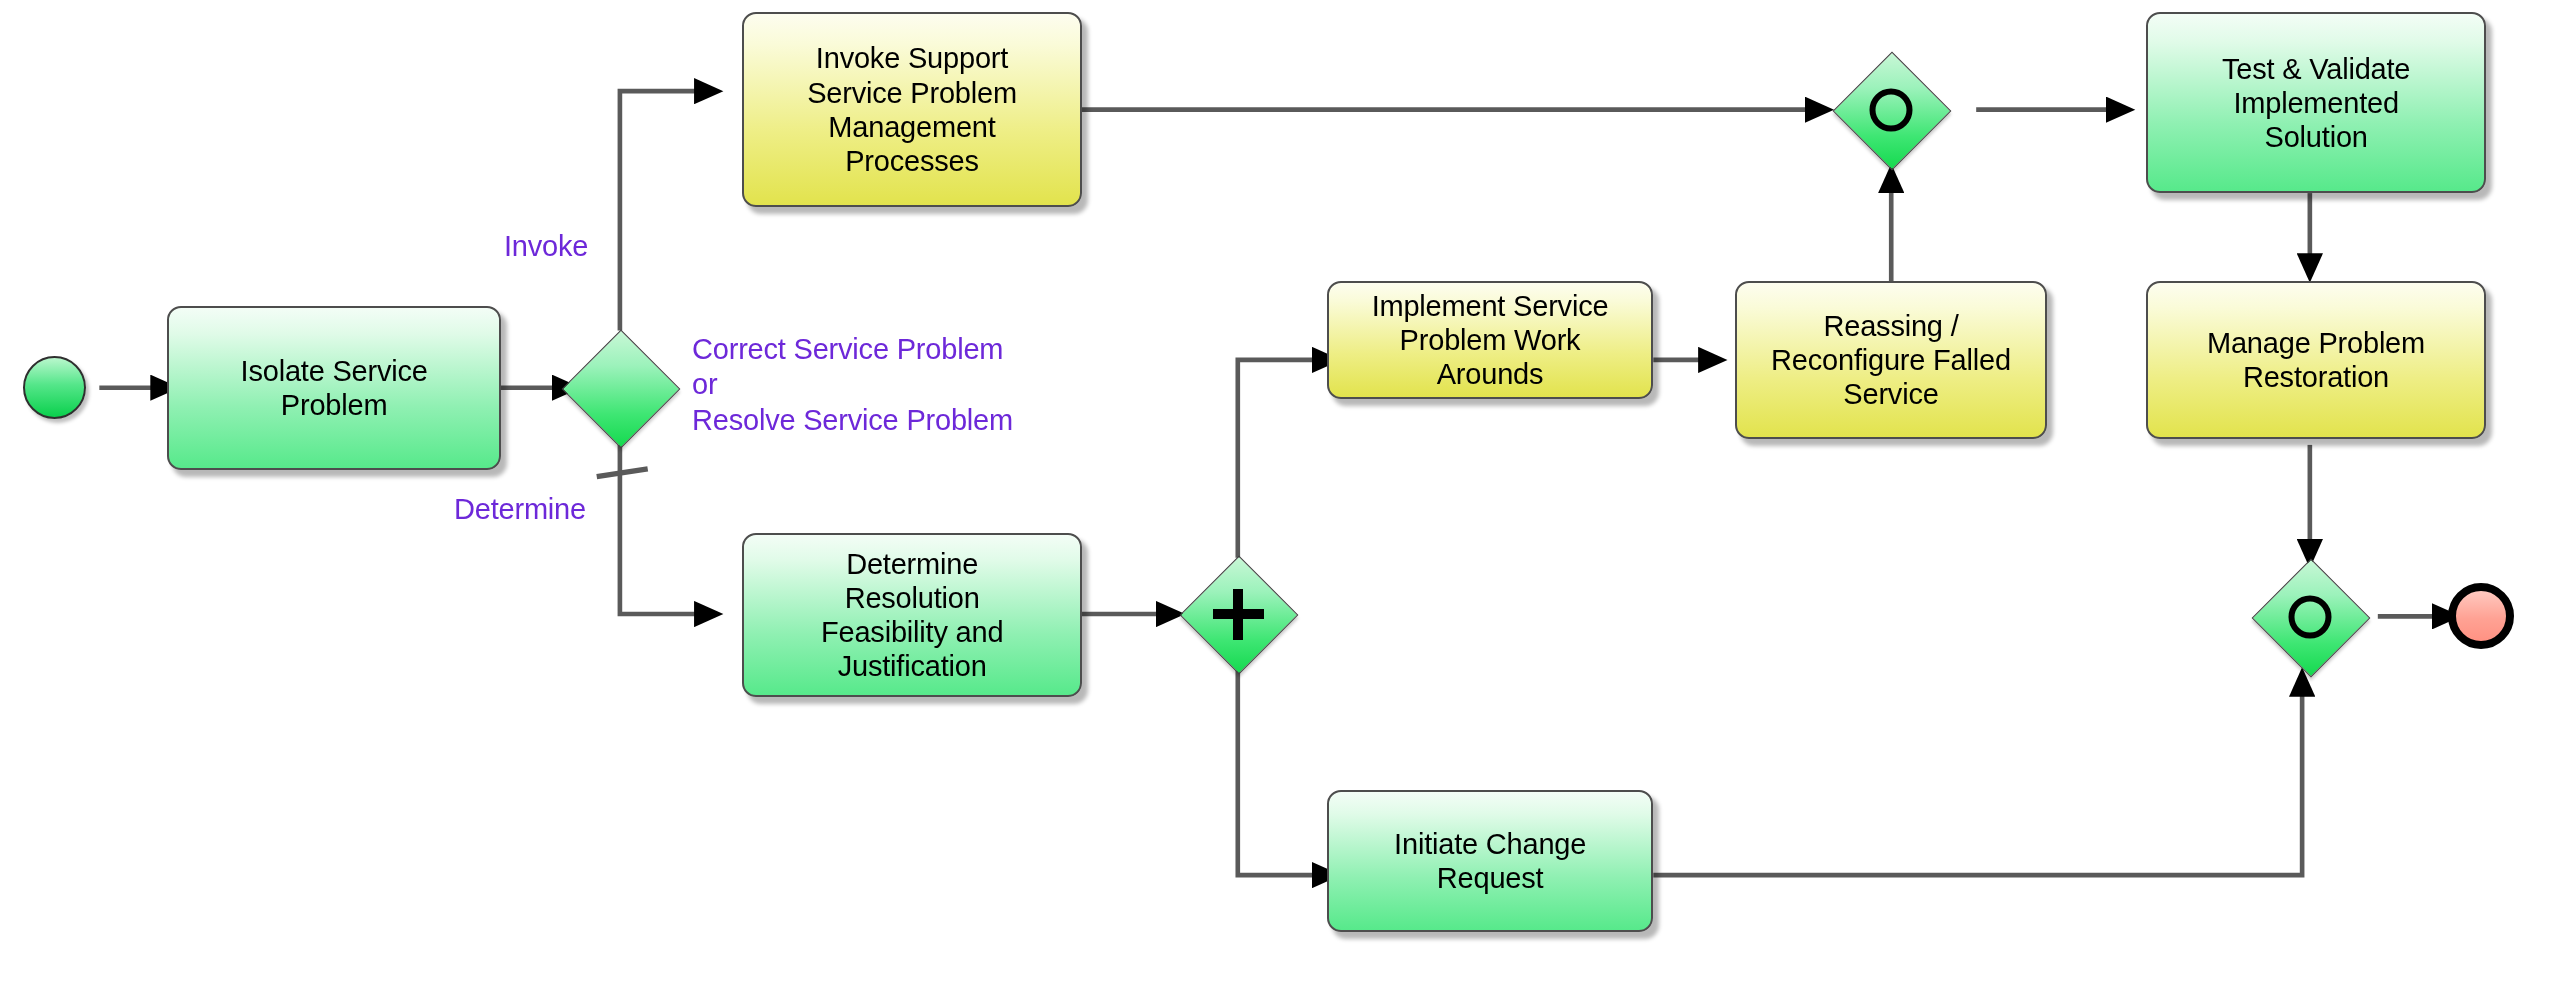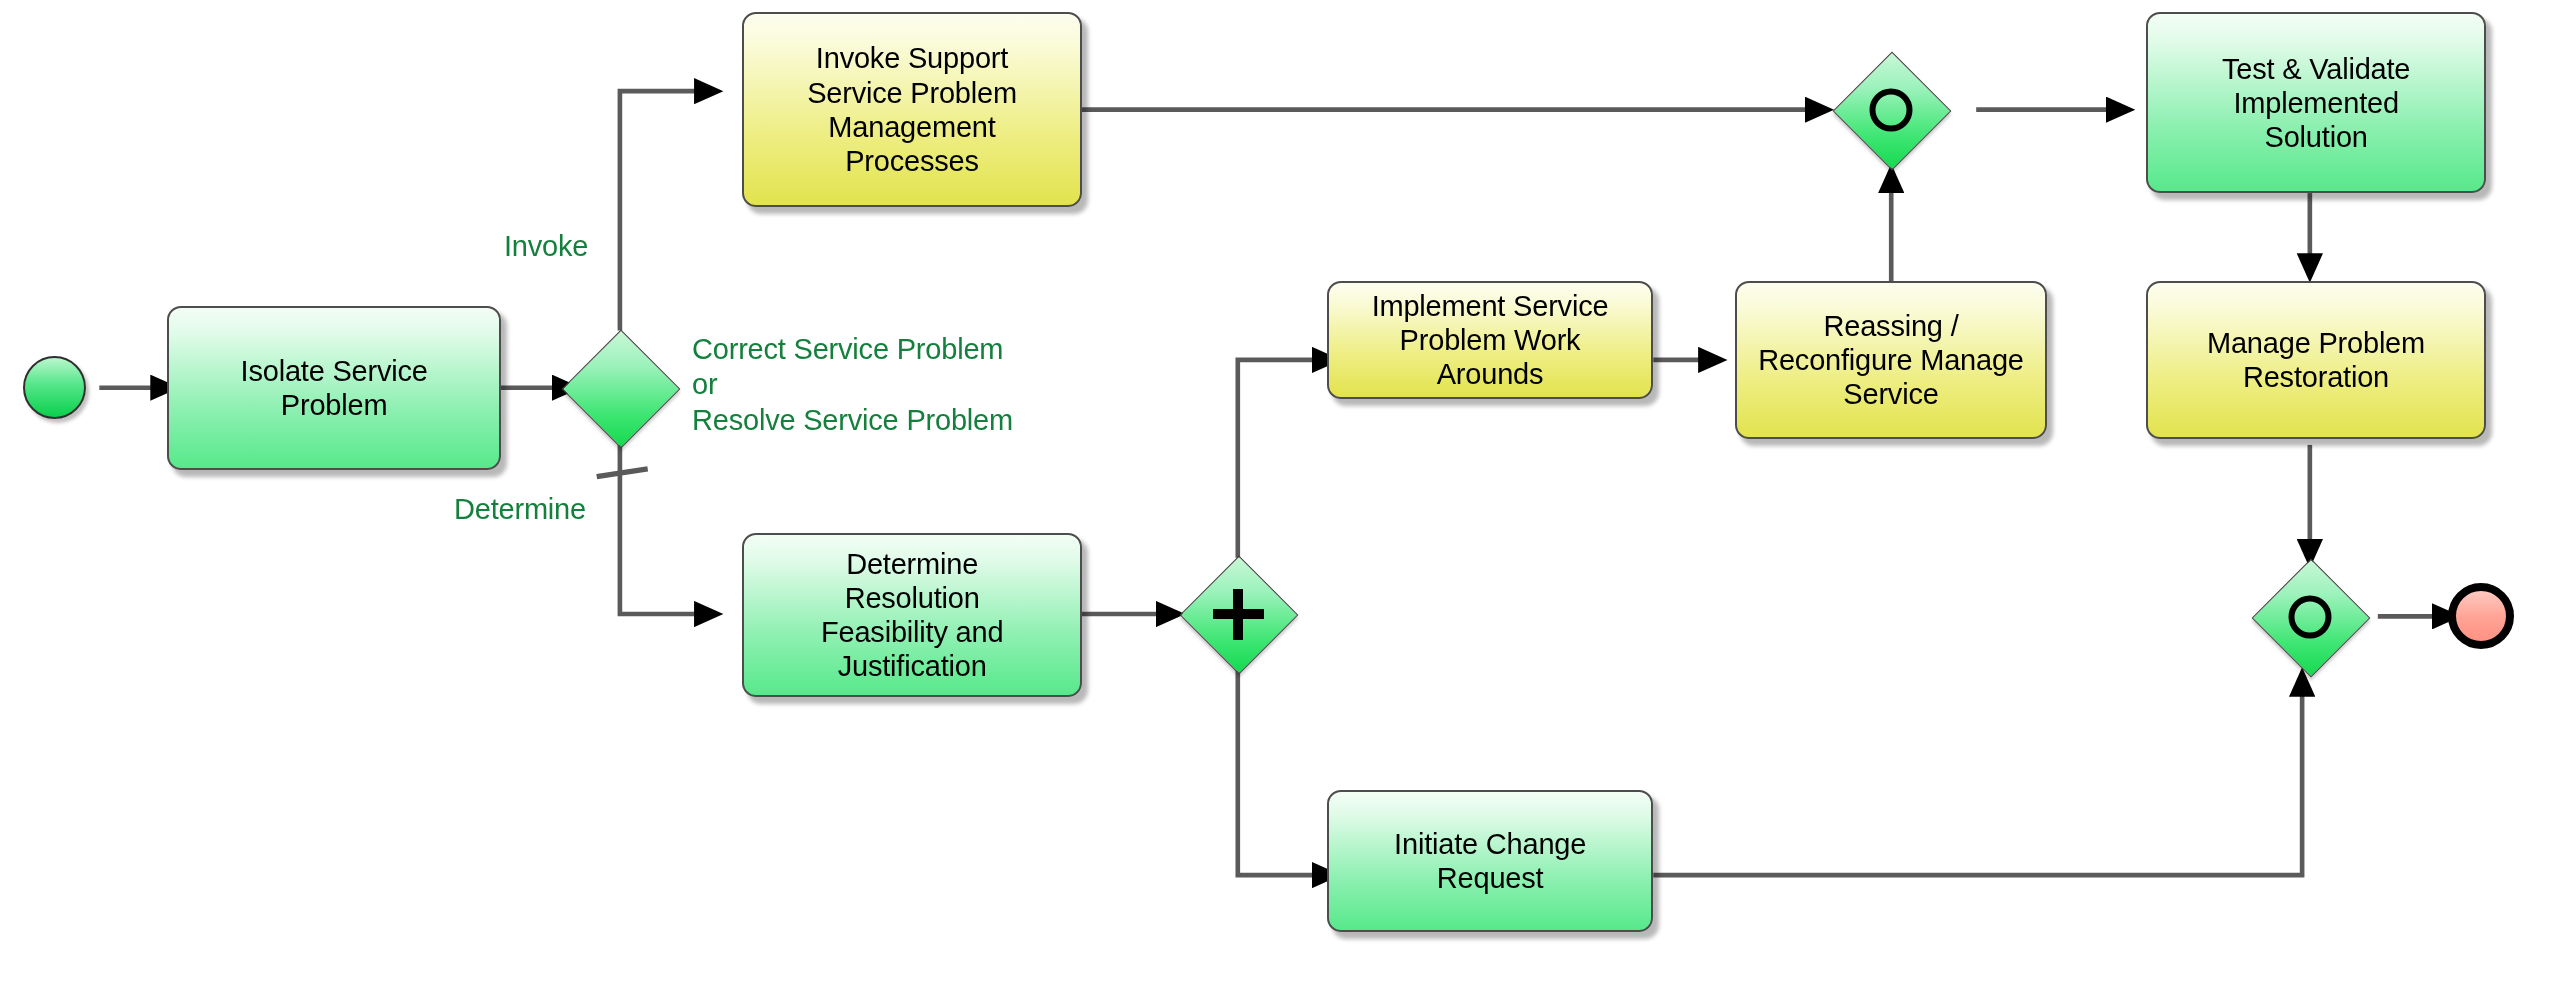--- a/index.html
+++ b/index.html
@@ -124,21 +124,21 @@
     width: 66px;
     height: 66px;
     border-radius: 50%;
     border: 8.5px solid #000000;
     background: linear-gradient(to bottom, #ffc9c0 0%, #ffa294 55%, #ff9283 100%);
     box-sizing: border-box;
   }
   
   .edge-label {
     position: absolute;
-    color: #15803d;
+    color: #6d28d9;
     font-size: 29px;
     line-height: 1.22;
     white-space: pre-line;
     letter-spacing: -0.2px;
   }
 </style>
 </head>
 <body>
 
 <div id="canvas">
@@ -209,21 +209,21 @@
   </div>
 
   <div class="node task task-yellow" style="left:1327px; top:281px; width:326px; height:118px;">
     <span class="task-label">Implement Service
 Problem Work
 Arounds</span>
   </div>
 
   <div class="node task task-yellow" style="left:1735px; top:281px; width:312px; height:158px;">
     <span class="task-label">Reassing /
-Reconfigure Manage
+Reconfigure Falled
 Service</span>
   </div>
 
   <div class="node task task-yellow" style="left:2146px; top:281px; width:340px; height:158px;">
     <span class="task-label">Manage Problem
 Restoration</span>
   </div>
 
   <div class="node task task-green" style="left:742px; top:533px; width:340px; height:164px;">
     <span class="task-label">Determine

